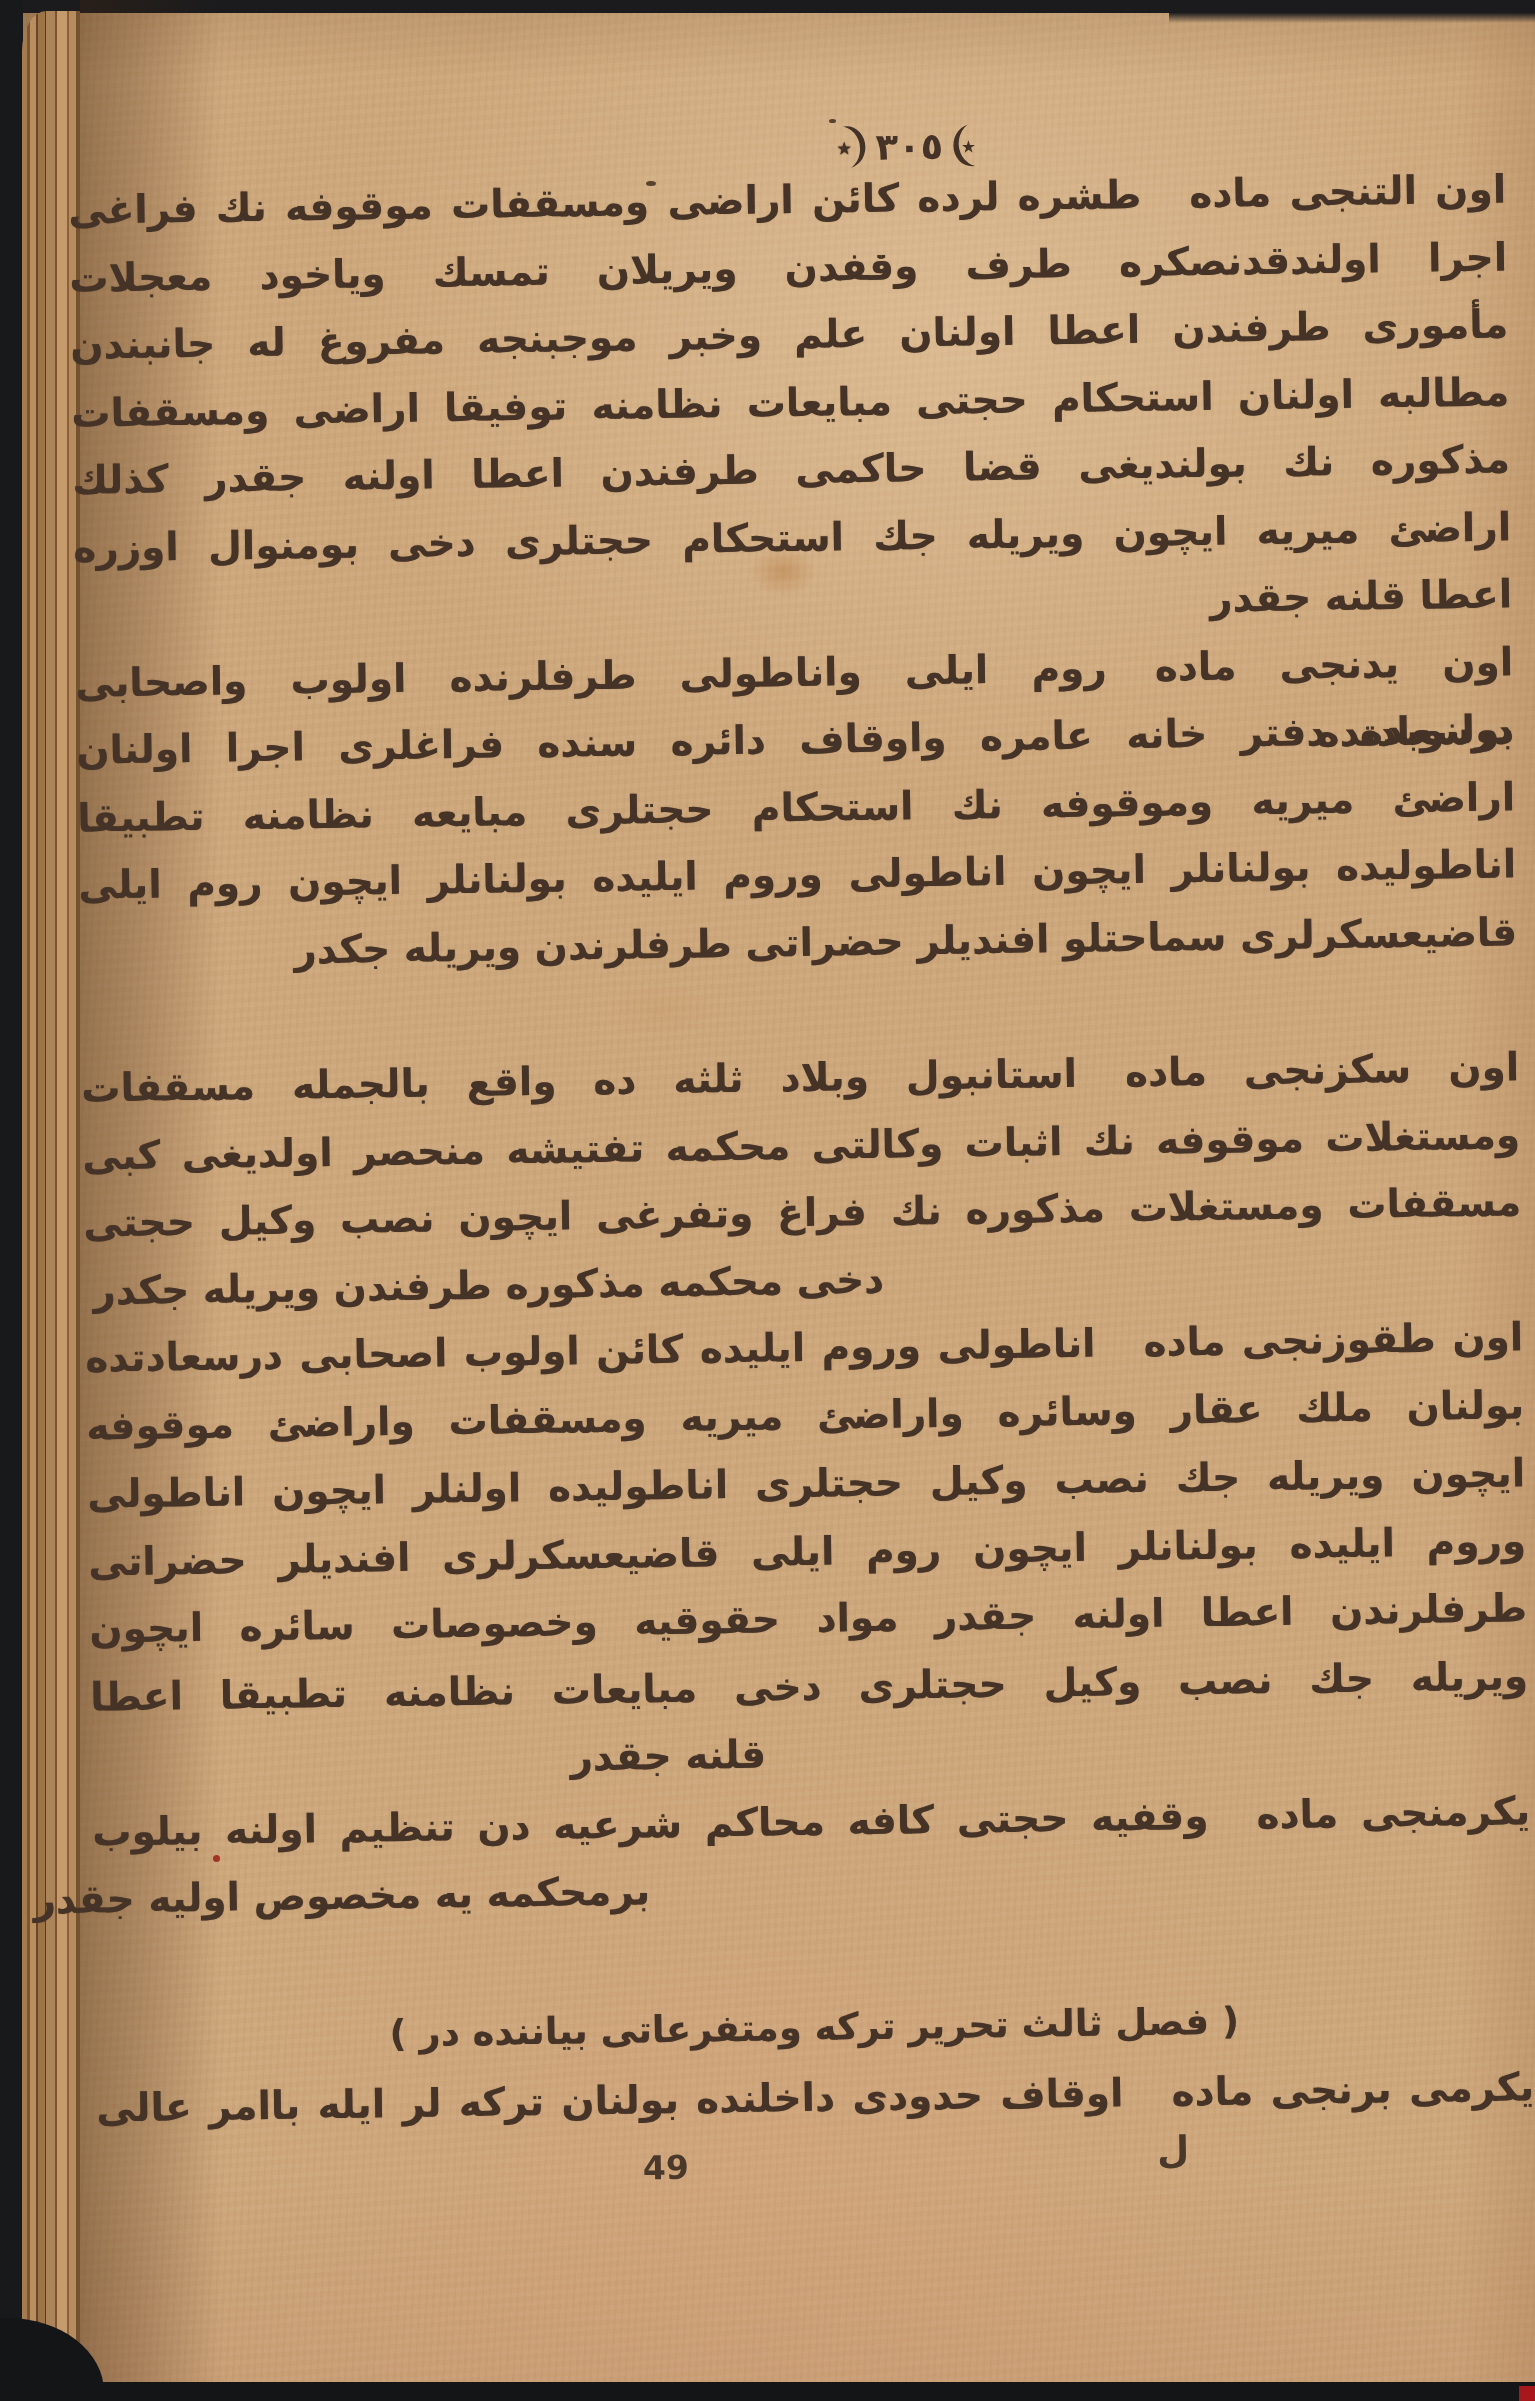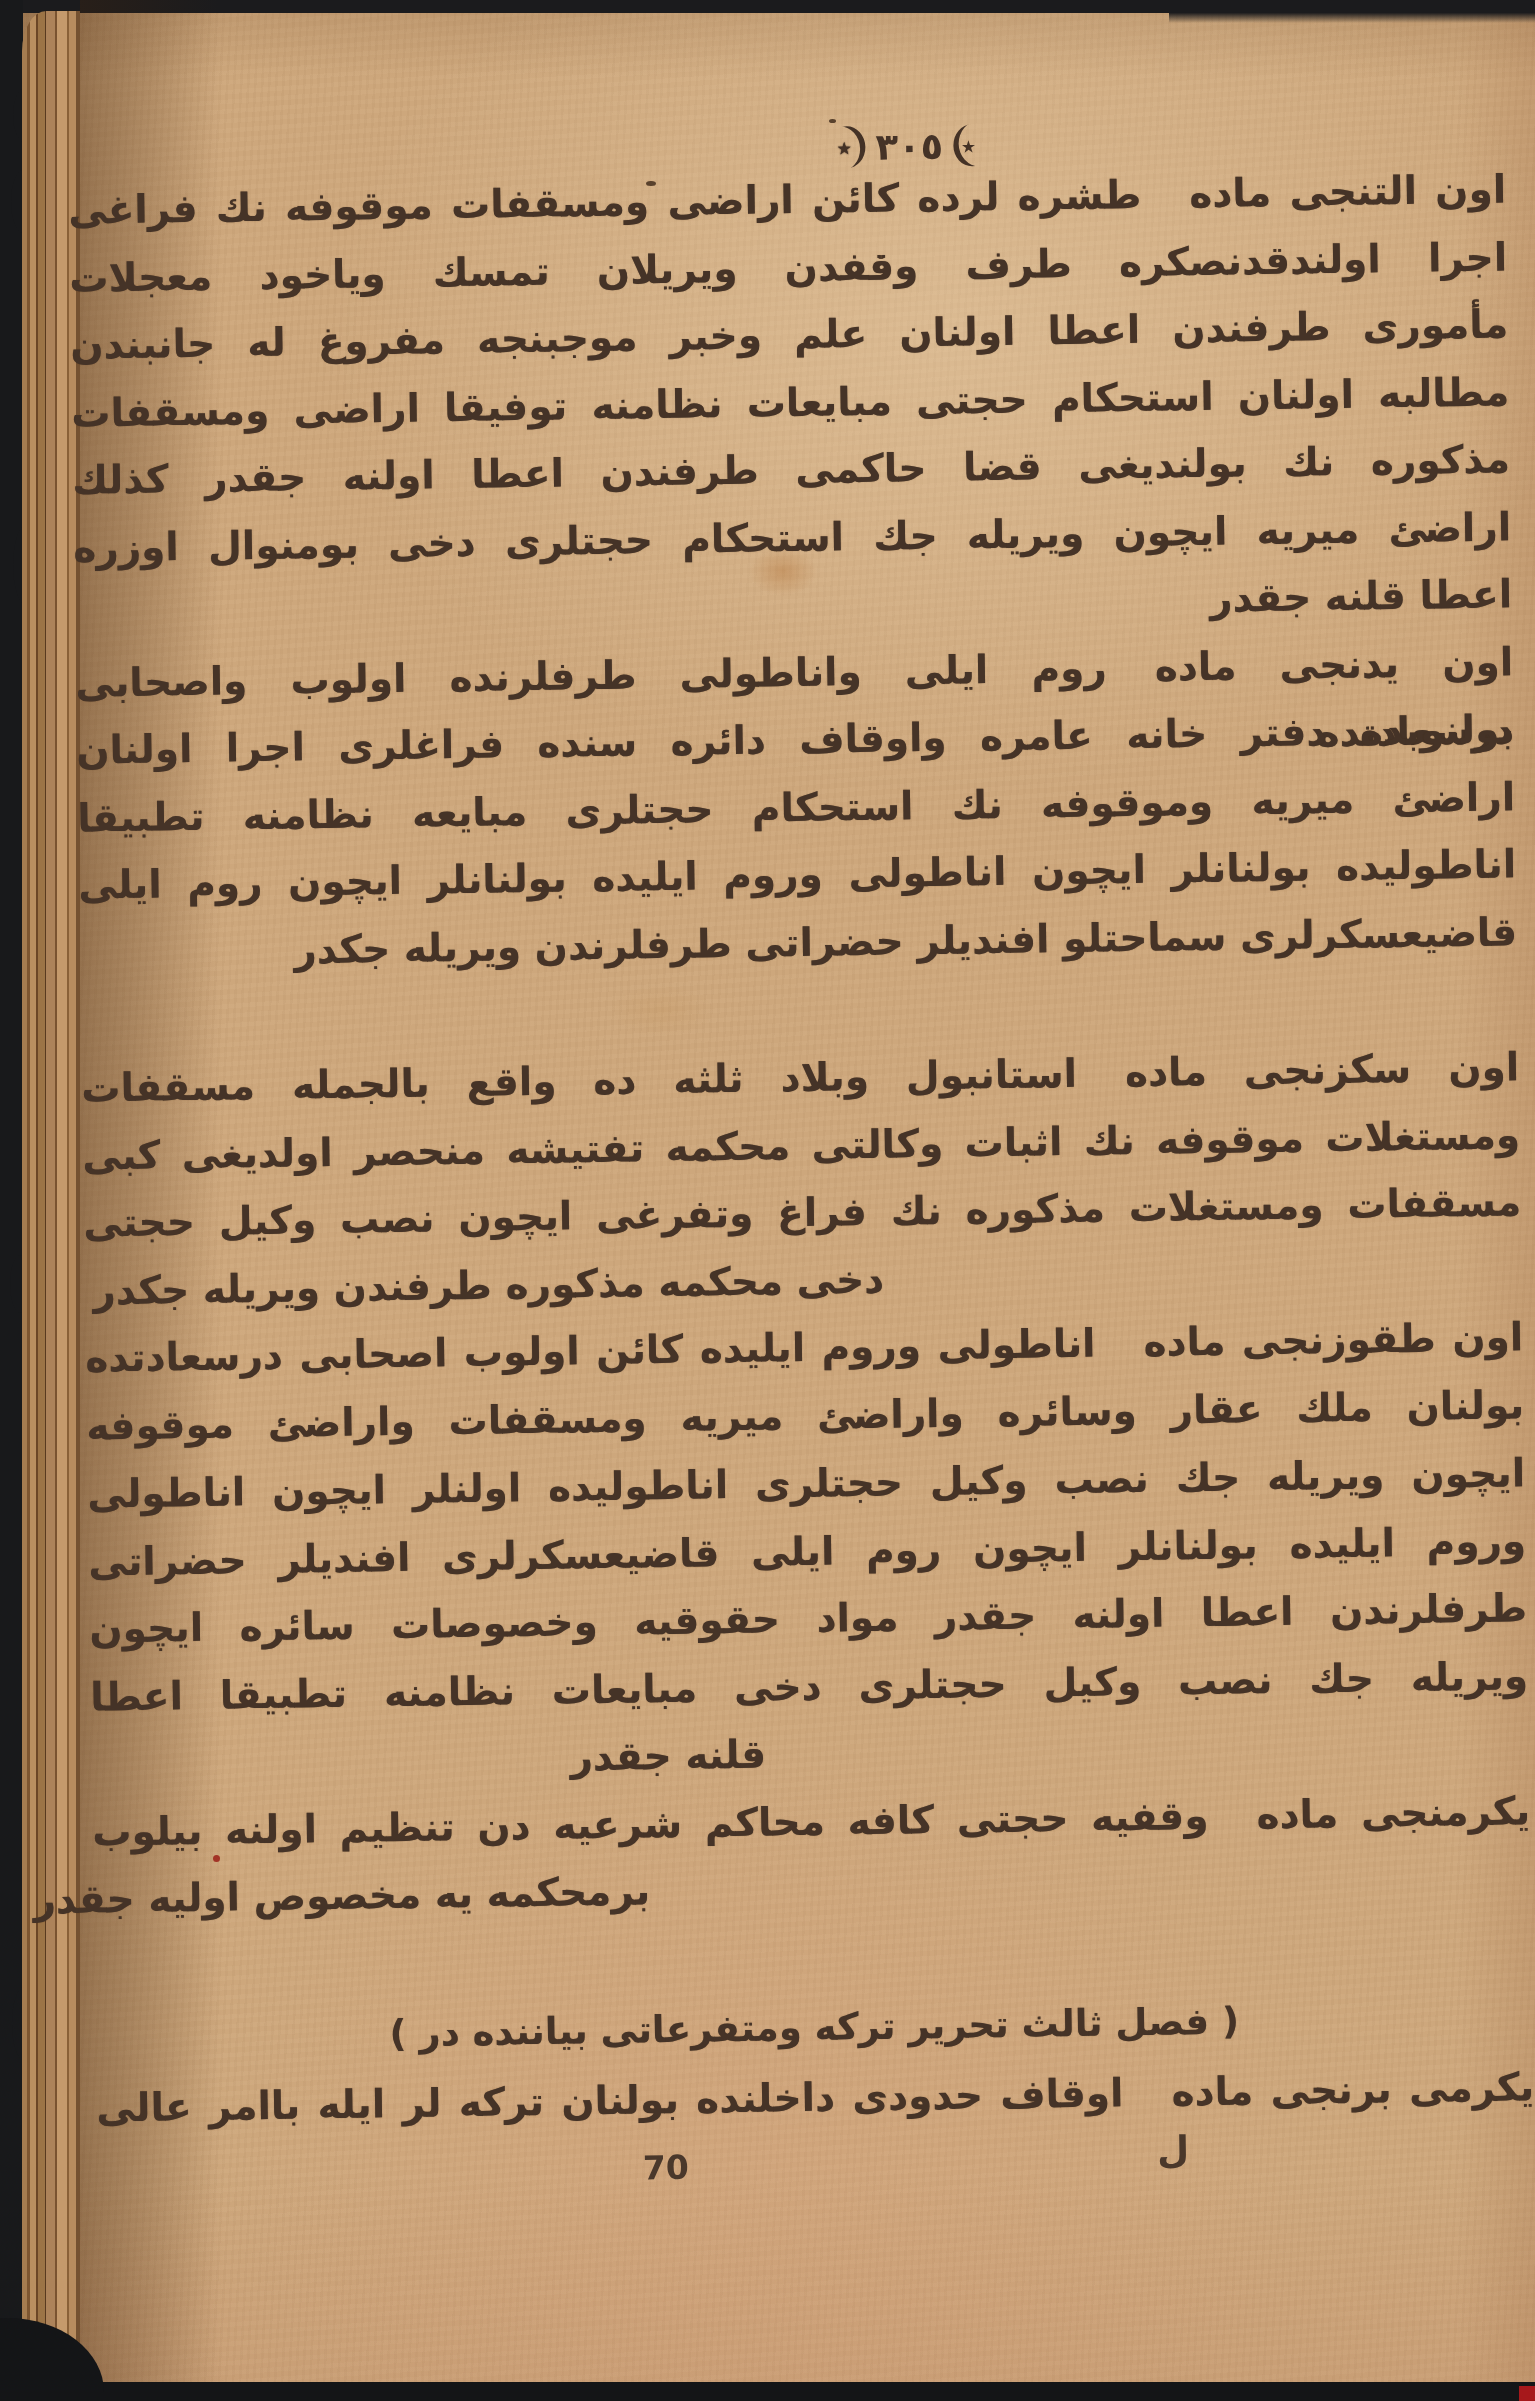--- a/index.html
+++ b/index.html
@@ -136,17 +136,17 @@
     <div class="line rstart" style="top:1720px;margin-right:763px;white-space:nowrap;"><span>قلنه جقدر</span></div>
 
     <div class="line just" style="top:1788px;"><span>يكرمنجى ماده</span><span class="sp"></span><span>وقفيه حجتى كافه محاكم شرعيه دن تنظيم اولنه بيلوب</span></div>
     <div class="line rstart" style="top:1855px;margin-right:881px;white-space:nowrap;"><span>برمحكمه يه مخصوص اوليه جقدر</span></div>
 
     <div class="line center" style="top:1994px;font-size:37px;"><span>( فصل ثالث تحرير تركه ومتفرعاتى بياننده در )</span></div>
 
     <div class="line just" style="top:2064px;"><span>يكرمى برنجى ماده</span><span class="sp"></span><span>اوقاف حدودى داخلنده بولنان تركه لر ايله باامر عالى</span></div>
 
     <div class="catchword">ل</div>
-    <div class="signature">70</div>
+    <div class="signature">49</div>
 
   </div>
 </div>
 
 
 </body></html>

